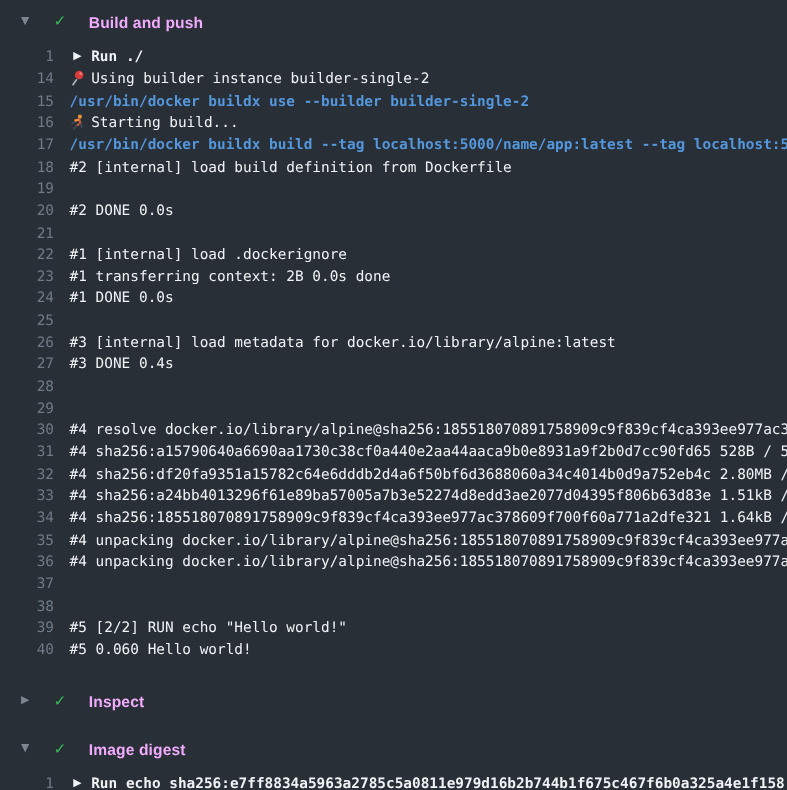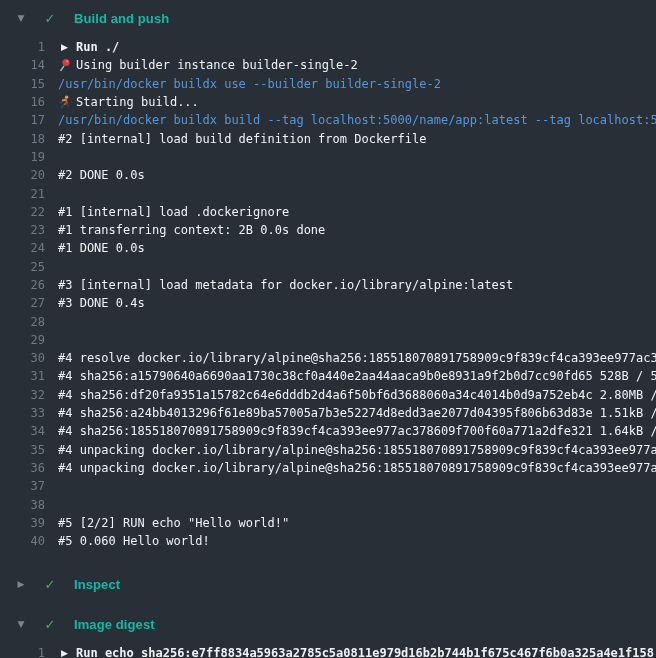--- a/index.html
+++ b/index.html
@@ -25,21 +25,21 @@
     font-family: "DejaVu Sans", sans-serif;
   }
   .sec-header .check {
     width: 16px; text-align: center;
     margin-left: 14px;
     font-size: 13px; font-weight: bold; color: #3ab757;
     font-family: "DejaVu Sans", sans-serif;
   }
   .sec-header .title {
     margin-left: 16px;
-    font-size: 13px; font-weight: 600; color: #14b8a6;
+    font-size: 13px; font-weight: 600; color: #f0abfc;
     letter-spacing: 0.1px;
   }
   .sec-log { margin-top: 12px; margin-bottom: 10px; }
   .row {
     display: flex; align-items: center;
     height: 18.3px;
     white-space: pre;
     font-size: 12px;
     color: #f0f3f6;
   }
@@ -61,21 +61,21 @@
     display: inline-flex; align-items: center; justify-content: center;
     width: 13px; height: 14px;
     margin-right: 5px;
     flex: 0 0 13px;
   }
   .row .play {
     color: #f0f3f6; font-size: 9px;
     font-family: "DejaVu Sans", sans-serif;
   }
   .row .txt { white-space: pre; }
-  .row.command .txt { color: #5497dd; font-weight: 400; }
+  .row.command .txt { color: #5497dd; font-weight: 700; }
   .row.cmd-header .txt { font-weight: 600; }
   .sec-gap-collapsed { height: 24px; }
   .sec-gap { height: 16px; }
 </style>
 </head>
 <body>
 
 <div id="log-root">
     <div class="section">
       <div class="sec-header">

